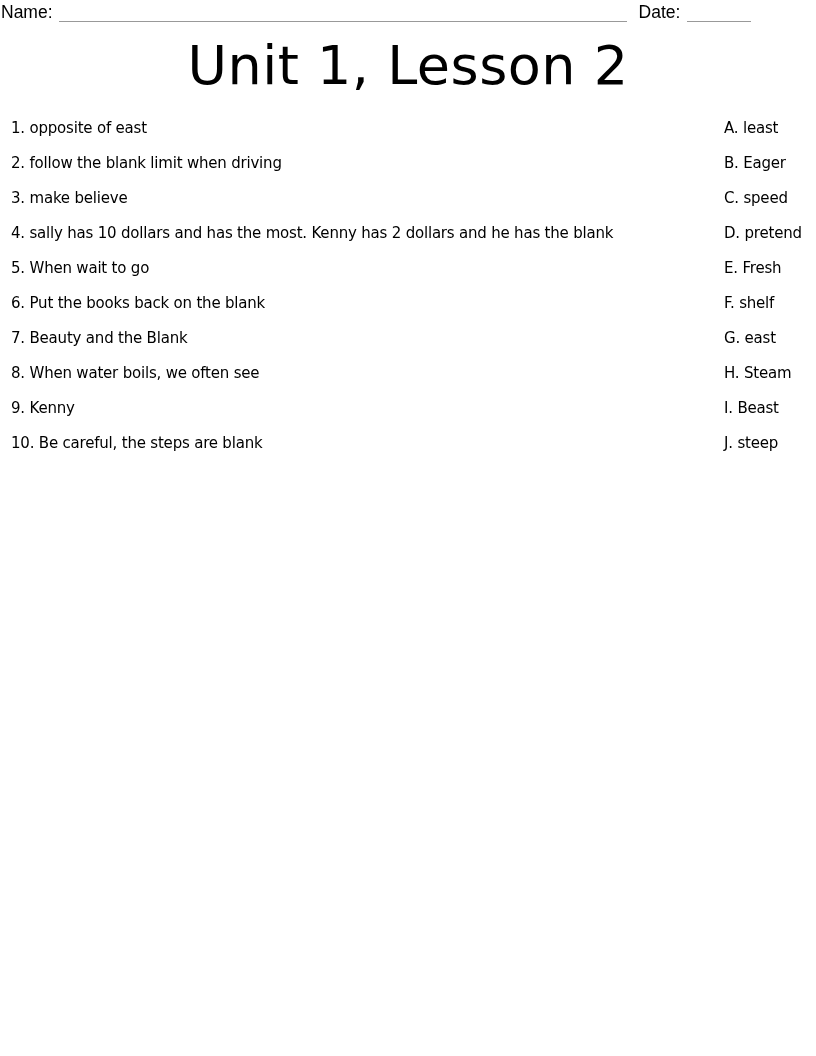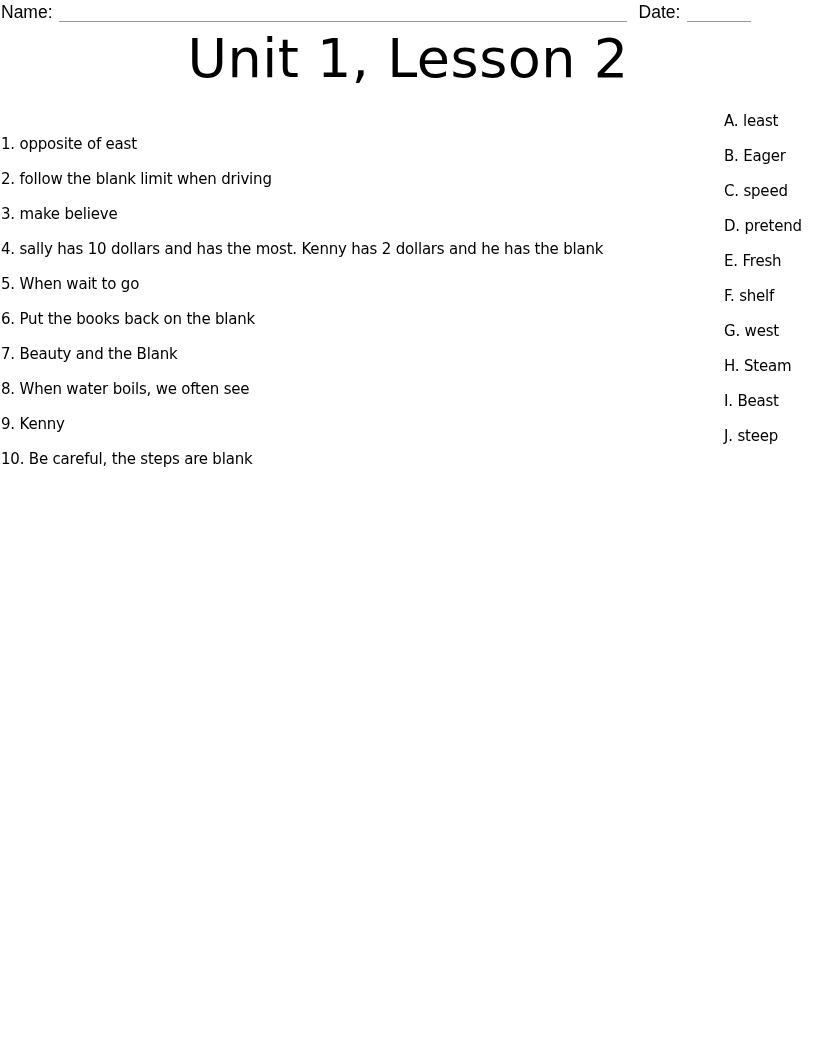--- a/index.html
+++ b/index.html
@@ -29,44 +29,43 @@
   .blank-line {
     display: inline-block;
     height: 17px;
     border-bottom: 1.5px solid var(--line-color);
   }
   .name-line { width: 568px; margin-left: 6px; }
   .date-label { margin-left: 12px; }
   .date-line { width: 64px; margin-left: 7px; }
   
   .title {
-    margin-top: 6px;
+    margin-top: 13px;
     text-align: center;
     font-size: 54px;
     line-height: 62px;
     font-weight: 400;
     letter-spacing: 0.5px;
   }
   
   .list {
     margin-top: 21px;
     font-size: 15px;
     letter-spacing: -0.2px;
   }
   .row {
     position: relative;
     height: 35px;
     line-height: 20px;
   }
   .clue {
     display: inline-block;
-    padding-left: 1px;
+    padding-left: 11px;
     max-width: 710px;
     white-space: nowrap;
-    margin-top: 23px;
   }
   .answer {
     position: absolute;
     left: 724px;
     top: 0;
     white-space: nowrap;
   }
 </style>
 </head>
 <body>
@@ -107,21 +106,21 @@
     <span class="answer"><span>E.</span> <span>Fresh</span></span>
   </div>
 
   <div class="row">
     <span class="clue"><span>6.</span> <span>Put the books back on the blank</span></span>
     <span class="answer"><span>F.</span> <span>shelf</span></span>
   </div>
 
   <div class="row">
     <span class="clue"><span>7.</span> <span>Beauty and the Blank</span></span>
-    <span class="answer"><span>G.</span> <span>west</span></span>
+    <span class="answer"><span>G.</span> <span>east</span></span>
   </div>
 
   <div class="row">
     <span class="clue"><span>8.</span> <span>When water boils, we often see</span></span>
     <span class="answer"><span>H.</span> <span>Steam</span></span>
   </div>
 
   <div class="row">
     <span class="clue"><span>9.</span> <span>Kenny</span></span>
     <span class="answer"><span>I.</span> <span>Beast</span></span>

